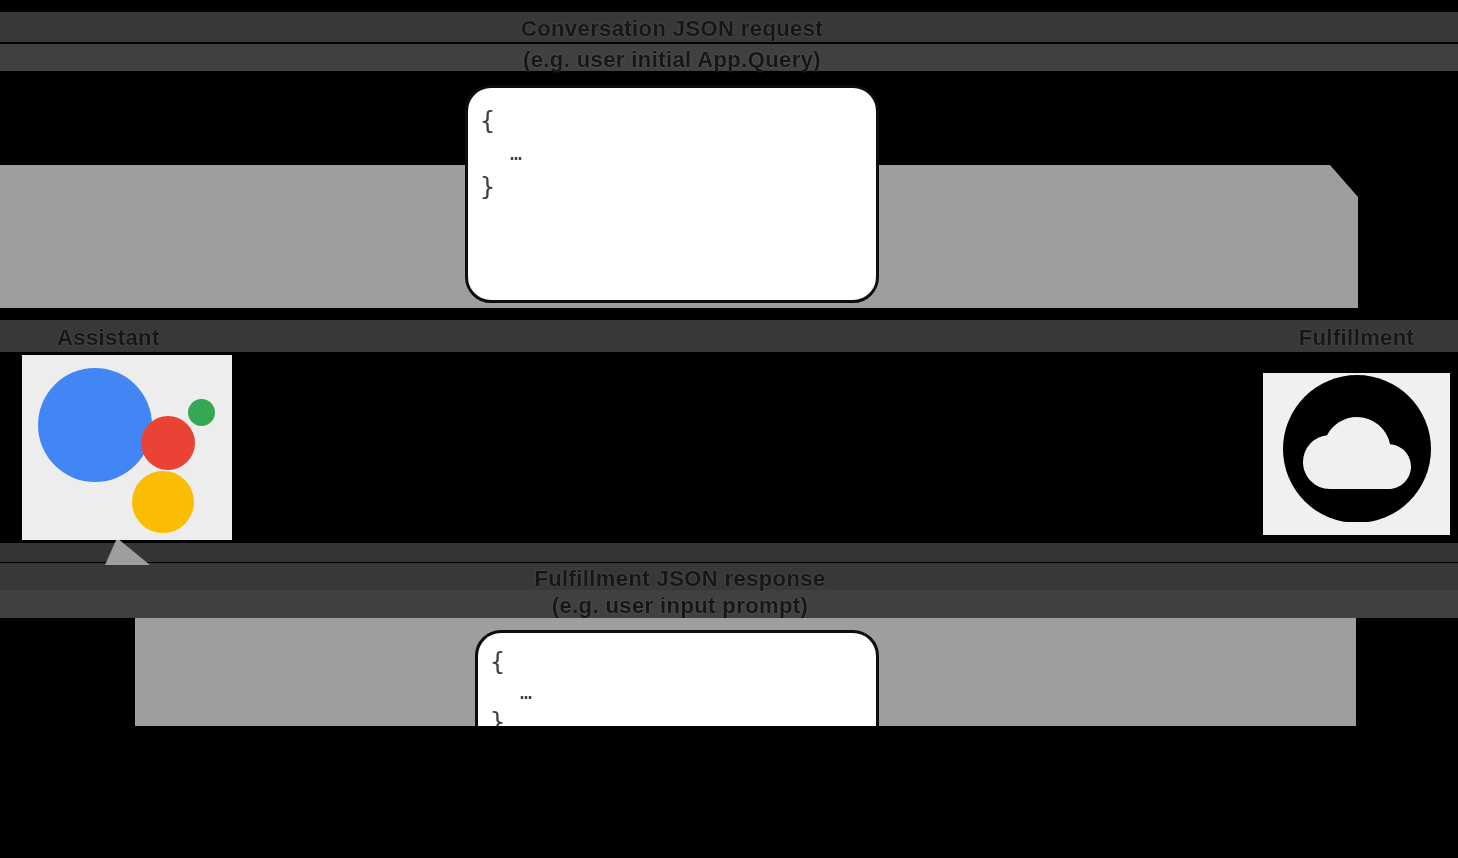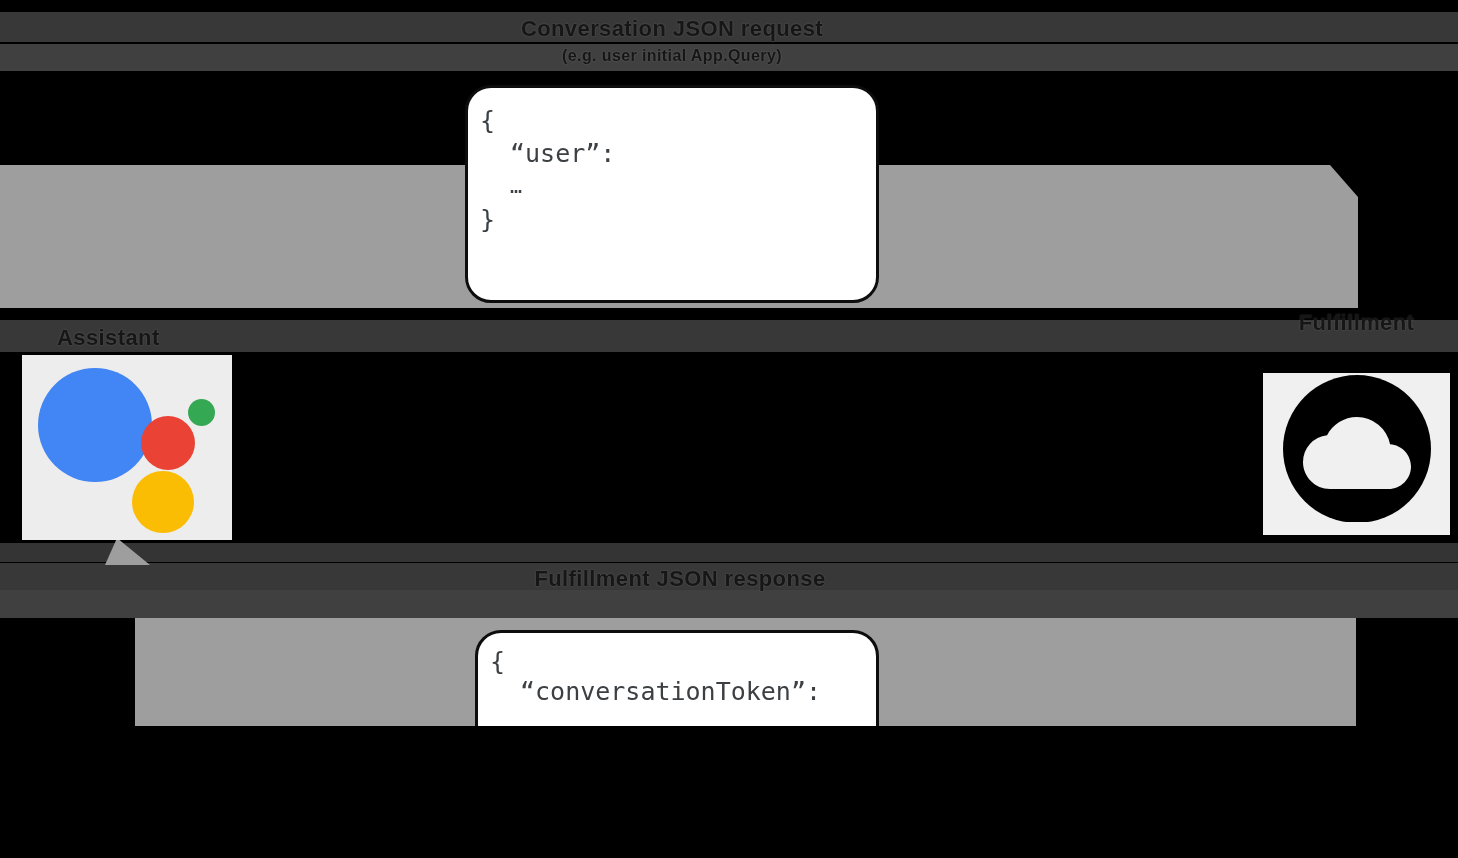--- a/index.html
+++ b/index.html
@@ -23,27 +23,27 @@
   .arrowhead-up{position:absolute;left:105px;top:538px;width:0;height:0;z-index:3;
                 border-bottom:27px solid #9e9e9e;
                 border-left:12px solid transparent;
                 border-right:33px solid transparent;}
 
   
   .lblwrap{position:absolute;text-align:center;z-index:4;}
   .lbl{color:#161616;font-weight:bold;letter-spacing:.4px;
        text-shadow:0 0 2px rgba(255,255,255,.20);}
   .lbl-line1{font-size:22px;}
-  .lbl-line2{font-size:16px;text-align:center;}
+  .lbl-line2{font-size:22px;text-align:center;}
   .wrap-t1{left:440px;top:16px;width:464px;}
   .wrap-t2{left:440px;top:47px;width:464px;}
   .wrap-b1{left:450px;top:566px;width:460px;}
   .wrap-b2{left:450px;top:593px;width:460px;}
   .lbl-assistant{position:absolute;left:57px;top:325px;z-index:4;}
-  .wrap-fulfillment{left:1263px;top:310px;width:187px;}
+  .wrap-fulfillment{left:1263px;top:325px;width:187px;}
 
   
   .json-card{position:absolute;background:#fff;border:3px solid #0d0d0d;border-radius:26px;
              font-family:"DejaVu Sans Mono","Liberation Mono",monospace;color:#3c4043;
              z-index:5;box-sizing:border-box;}
   .card-request{left:465px;top:85px;width:414px;height:218px;padding:16px 0 0 12px;
                 font-size:25px;line-height:33px;}
   .card-response{left:475px;top:630px;width:404px;height:215px;padding:14px 0 0 12px;
                  font-size:25px;line-height:30px;}
   .json-line{white-space:pre;}
@@ -85,31 +85,32 @@
   </div>
 
   <span class="lbl lbl-line1 lbl-assistant">Assistant</span>
   <div class="lblwrap wrap-fulfillment">
     <span class="lbl lbl-line1">Fulfillment</span>
   </div>
 
   <div class="lblwrap wrap-b1">
     <span class="lbl lbl-line1">Fulfillment JSON response</span>
   </div>
+  <div class="lblwrap wrap-b2">
+    <span class="lbl lbl-line2">(e.g. user input prompt)</span>
+  </div>
 
   <div class="json-card card-request">
     <div class="json-line">{</div>
-    <div class="json-line indent">“user”:</div>
     <div class="json-line indent ellipsis">…</div>
     <div class="json-line">}</div>
   </div>
 
   <div class="json-card card-response">
     <div class="json-line">{</div>
-    <div class="json-line indent">“conversationToken”:</div>
     <div class="json-line indent ellipsis">…</div>
     <div class="json-line">}</div>
   </div>
 
   <div class="tile tile-assistant">
     <div>
       <div class="dot dot-blue"></div>
       <div class="dot dot-red"></div>
       <div class="dot dot-green"></div>
       <div class="dot dot-yellow"></div>

